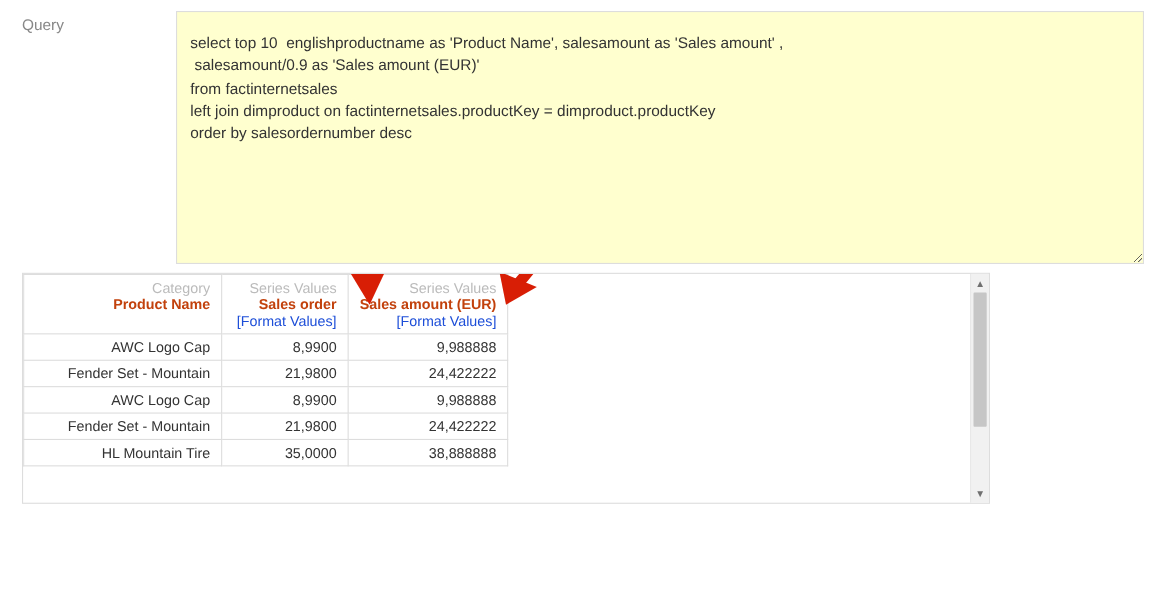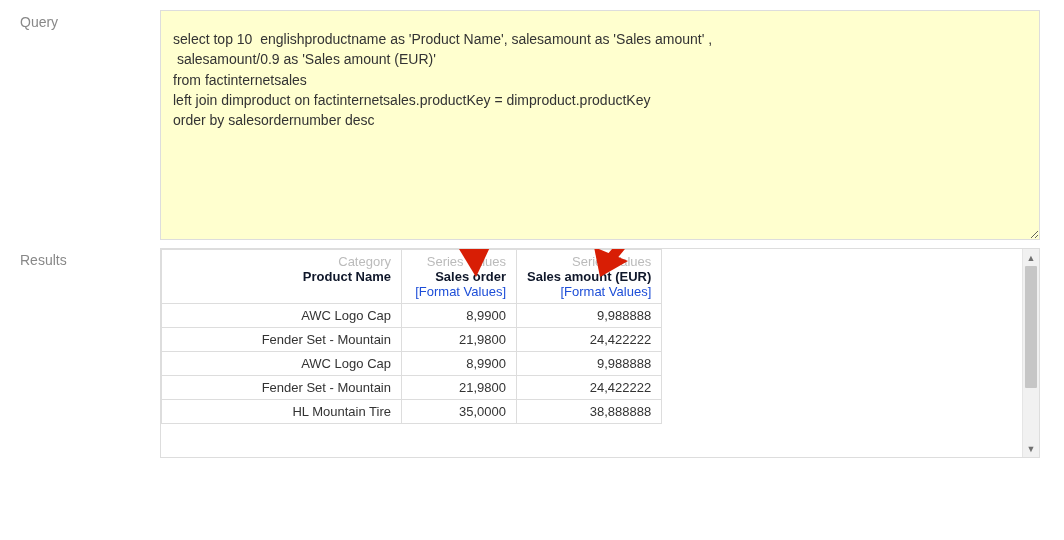--- a/index.html
+++ b/index.html
@@ -60,23 +60,23 @@
     border: 1px solid #ddd;
     padding: 4px 10px;
     text-align: right;
     white-space: nowrap;
   }
   table.results th {
     font-weight: normal;
     background: #fff;
   }
   .hdr-top { color: #bbb; }
-  .hdr-main { color: #0f172a; font-weight: 600; }
+  .hdr-main { color: #c2410c; font-weight: 600; }
   .hdr-sub { color: #1d4ed8; }
-  .col-name { width: 240px; }
+  .col-name { width: 180px; }
   .col-val { width: 115px; }
   .scrollbar {
     width: 17px;
     background: #f1f1f1;
     border-left: 1px solid #e5e5e5;
     display: flex;
     flex-direction: column;
   }
   .scroll-btn {
     width: 100%;
@@ -115,21 +115,20 @@
 <div class="section">
   <div class="section-label">Query</div>
   <textarea class="query-box" spellcheck="false" style="">select top 10  englishproductname as 'Product Name', salesamount as 'Sales amount' ,
  salesamount/0.9 as 'Sales amount (EUR)'
 from factinternetsales
 left join dimproduct on factinternetsales.productKey = dimproduct.productKey
 order by salesordernumber desc</textarea>
 </div>
 
 <div class="section">
-  <div class="section-label">Results</div>
   <div class="results-wrap">
     <div class="results-scroll">
 
       <svg class="arrow-svg" style="left:280px; top:-60px;" width="60" height="100" viewBox="0 0 60 100">
         <path d="M20 5 Q22 40 32 72" stroke="#d81e05" stroke-width="10" fill="none" stroke-linecap="round"></path>
         <path d="M18 60 L35 88 L50 56 Z" fill="#d81e05"></path>
       </svg>
       <svg class="arrow-svg" style="left:425px; top:-60px;" width="80" height="100" viewBox="0 0 80 100">
         <path d="M65 5 Q55 35 24 70" stroke="#d81e05" stroke-width="10" fill="none" stroke-linecap="round"></path>
         <path d="M8 58 L14 88 L42 72 Z" fill="#d81e05"></path>

